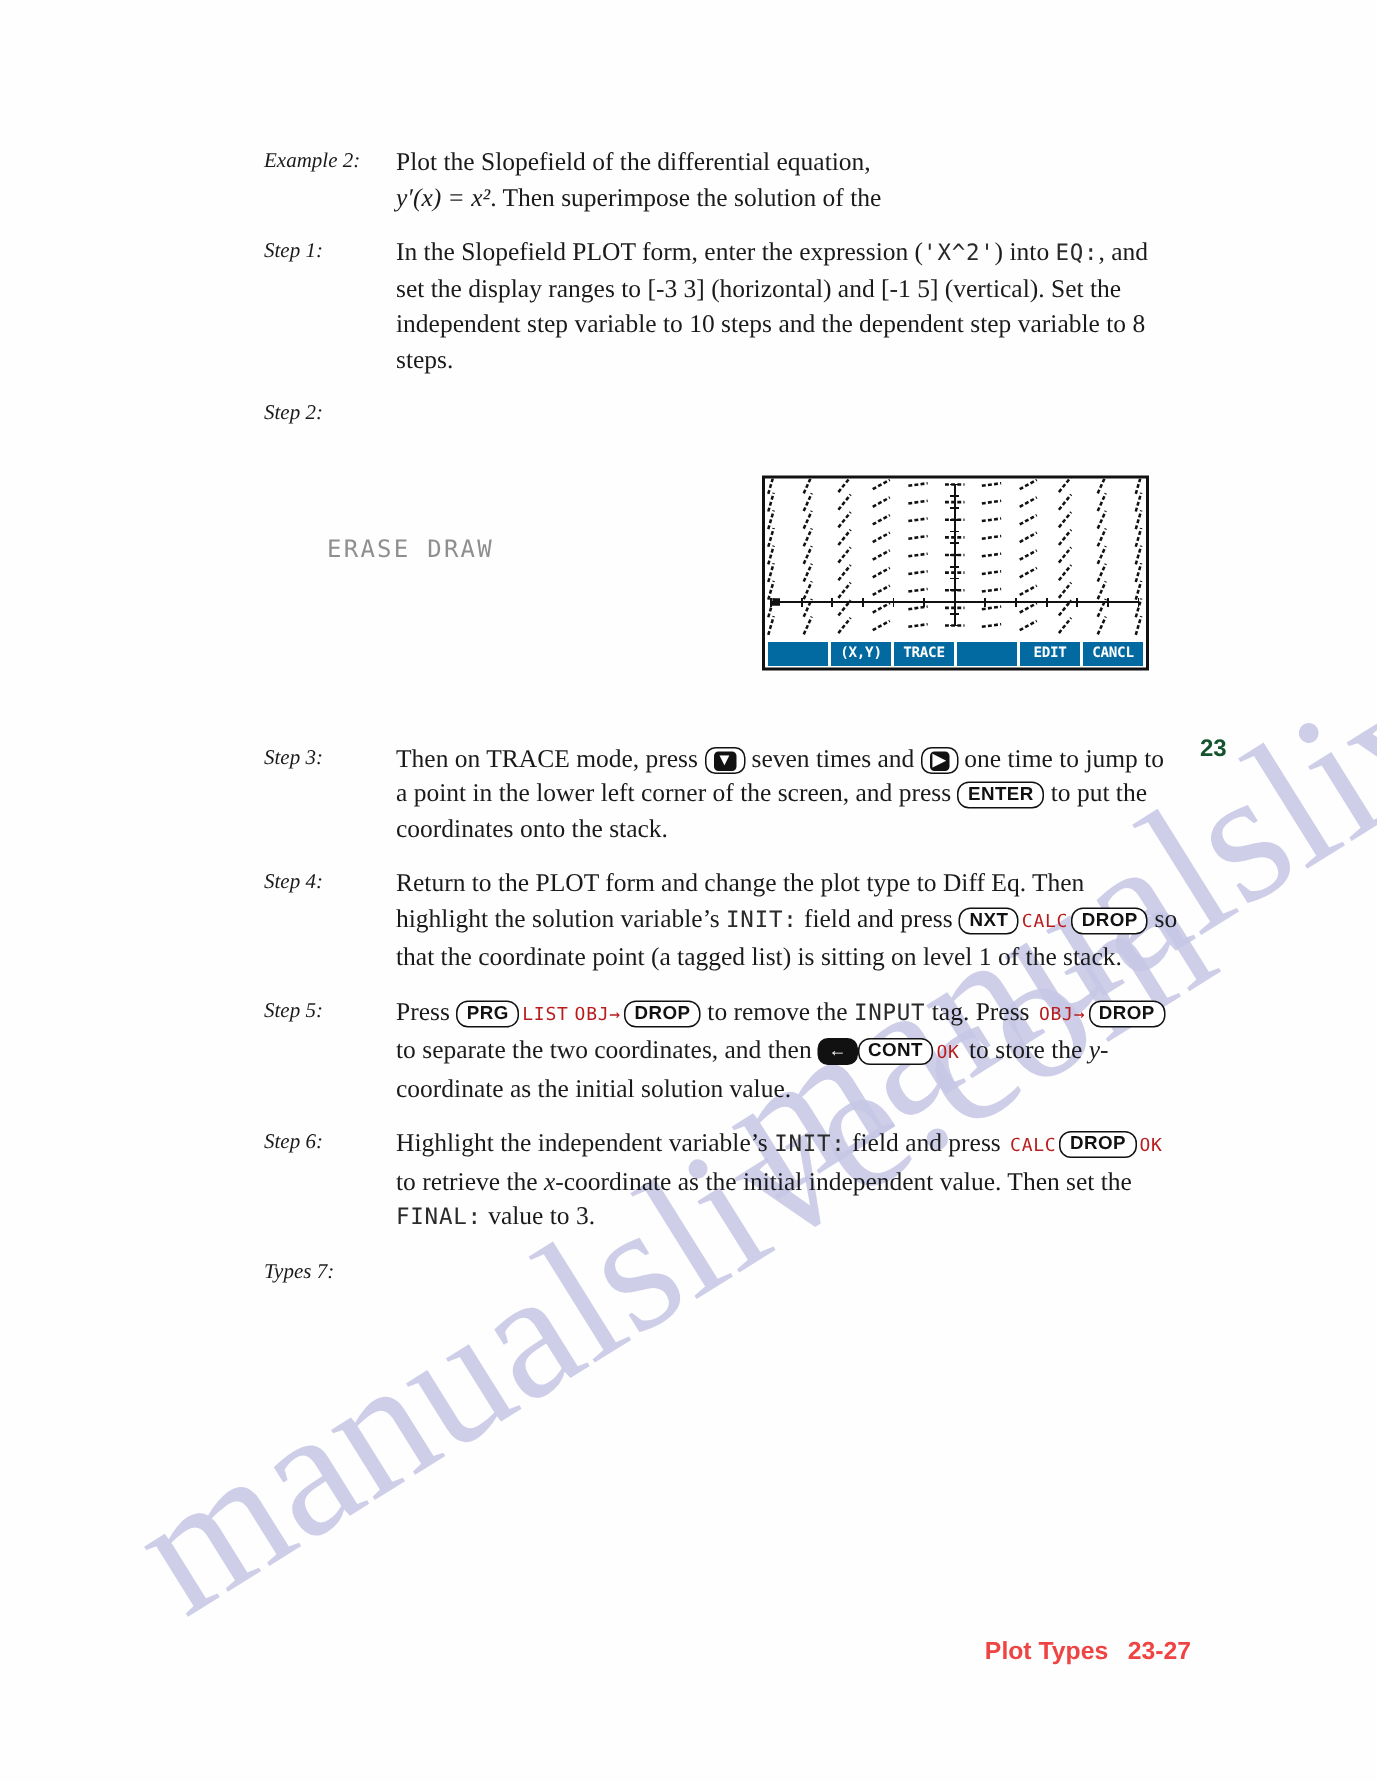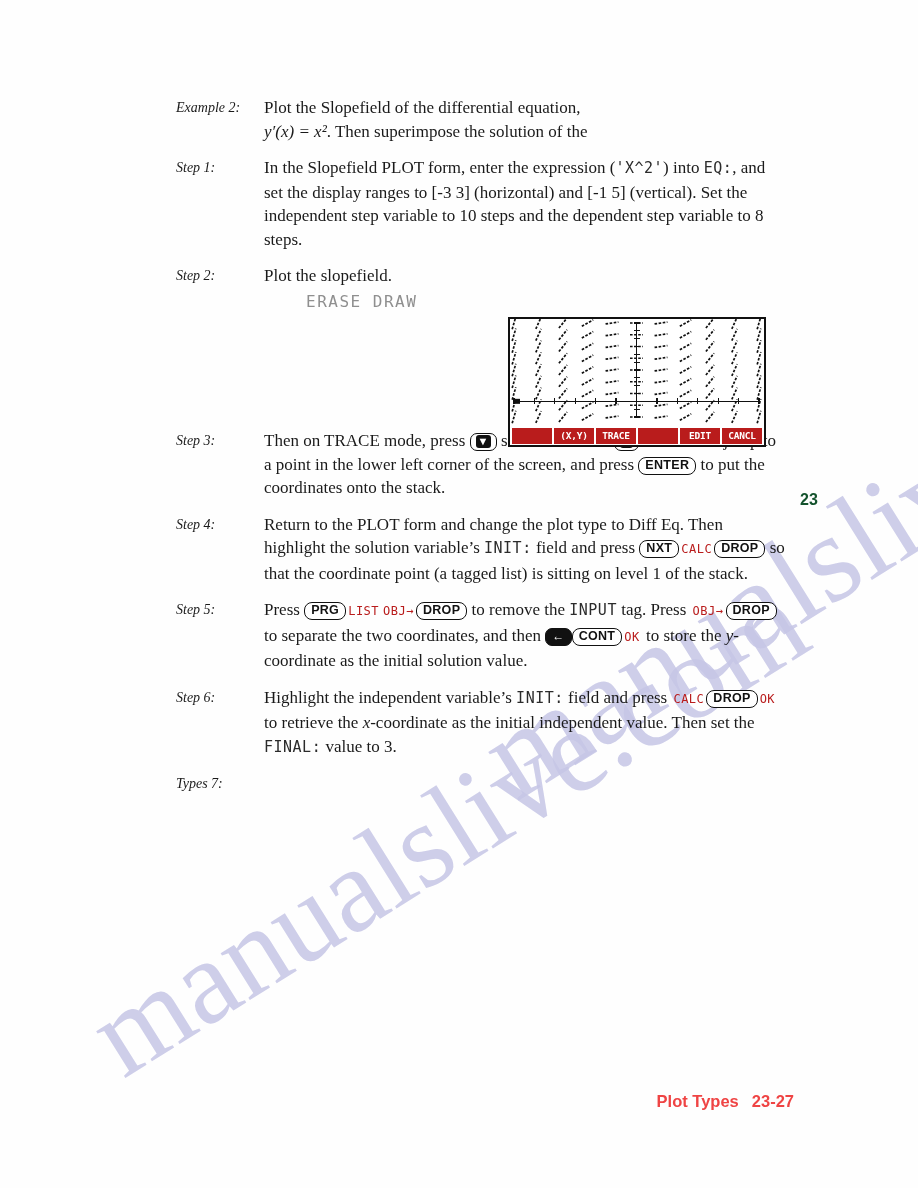--- a/index.html
+++ b/index.html
@@ -152,21 +152,21 @@
     bottom: 0;
     width: 100%;
     height: 17px;
     display: flex;
     gap: 2px;
     padding: 0 2px 1px 2px;
     box-sizing: border-box;
   }
   .sk {
     flex: 1;
-    background: #b91c1c;
+    background: #0369a1;
     color: #fff;
     font-family: "DejaVu Sans Mono", "Liberation Mono", monospace;
     font-size: 9.5px;
     font-weight: bold;
     letter-spacing: -.2px;
     display: flex;
     align-items: center;
     justify-content: center;
     line-height: 1;
     overflow: hidden;
@@ -216,24 +216,23 @@
         <p>Plot the Slopefield of the differential equation,</p>
         <p><span class="mvar">y′(x) = x²</span><span>. Then superimpose the solution of the</span></p>
       </div>
     </div>
 
     <div class="block">
       <div class="label">Step 1:</div>
       <div class="body"><span>In the Slopefield PLOT form, enter the expression (</span><span class="hpfont">'X^2'</span><span>) into </span><span class="hpfont">EQ:</span><span>, and set the display ranges to [-3 3] (horizontal) and [-1 5] (vertical). Set the independent step variable to 10 steps and the dependent step variable to 8 steps.</span></div>
     </div>
 
-    <div class="block" style="margin-bottom:4px;">
+    <div class="block" style="margin-bottom:4px;flex-direction:column;">
       <div class="label">Step 2:</div>
       <div class="body">
-        <p>Plot the slopefield.</p>
         <div id="draw-line">ERASE DRAW</div>
       </div>
     </div>
 
     <div style="height:112px"></div>
 
     <div class="block">
       <div class="label">Step 3:</div>
       <div class="body"><span>Then on TRACE mode, press </span><span class="keycap arrow"><span class="glyph">▼</span></span><span> seven times and </span><span class="keycap arrow"><span class="glyph">▶</span></span><span> one time to jump to a point in the lower left corner of the screen, and press </span><span class="keycap">ENTER</span><span> to put the coordinates onto the stack.</span></div>
     </div>

